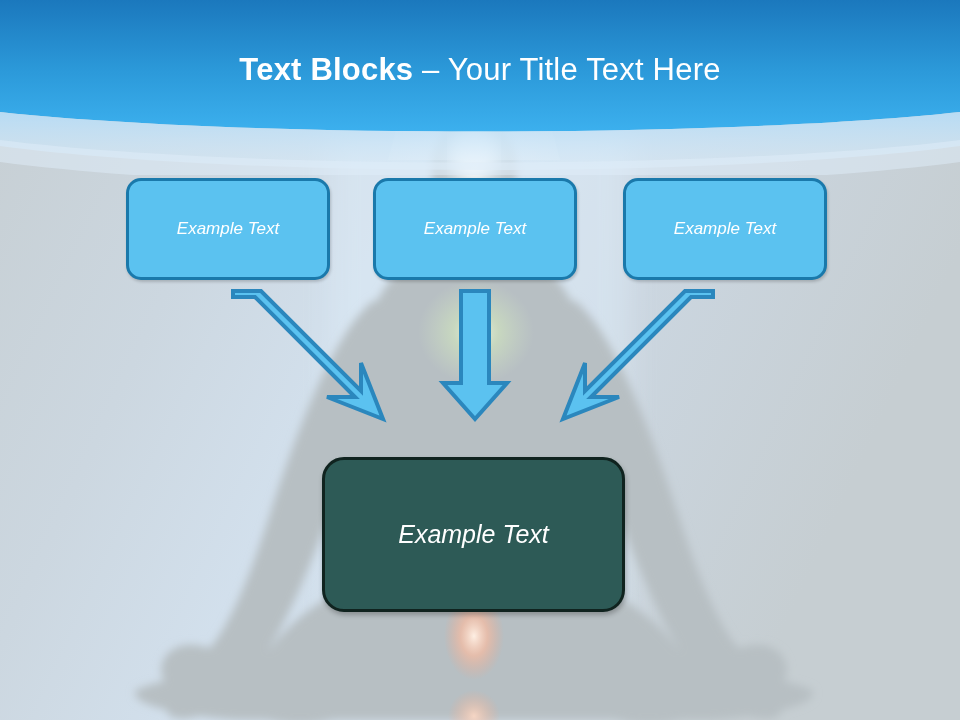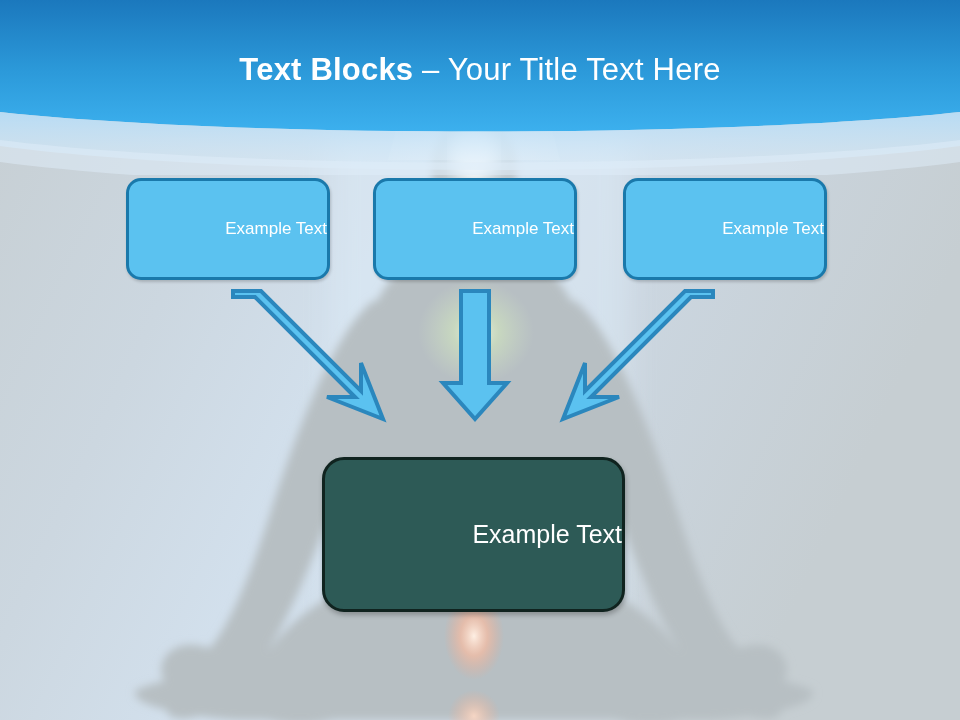--- a/index.html
+++ b/index.html
@@ -57,23 +57,24 @@
     z-index: 4;
     pointer-events: none;
   }
 
   
   .box {
     position: absolute;
     box-sizing: border-box;
     display: flex;
     align-items: center;
-    justify-content: flex-end;
+    justify-content: center;
     color: #ffffff;
     z-index: 5;
+    font-style: italic;
   }
   .box-top {
     width: 204px;
     height: 102px;
     border-radius: 15px;
     border: 3px solid #1a79ab;
     background: #5bc2f0;
     font-size: 17px;
     box-shadow: 1px 2px 3px rgba(0,0,0,0.18);
   }

